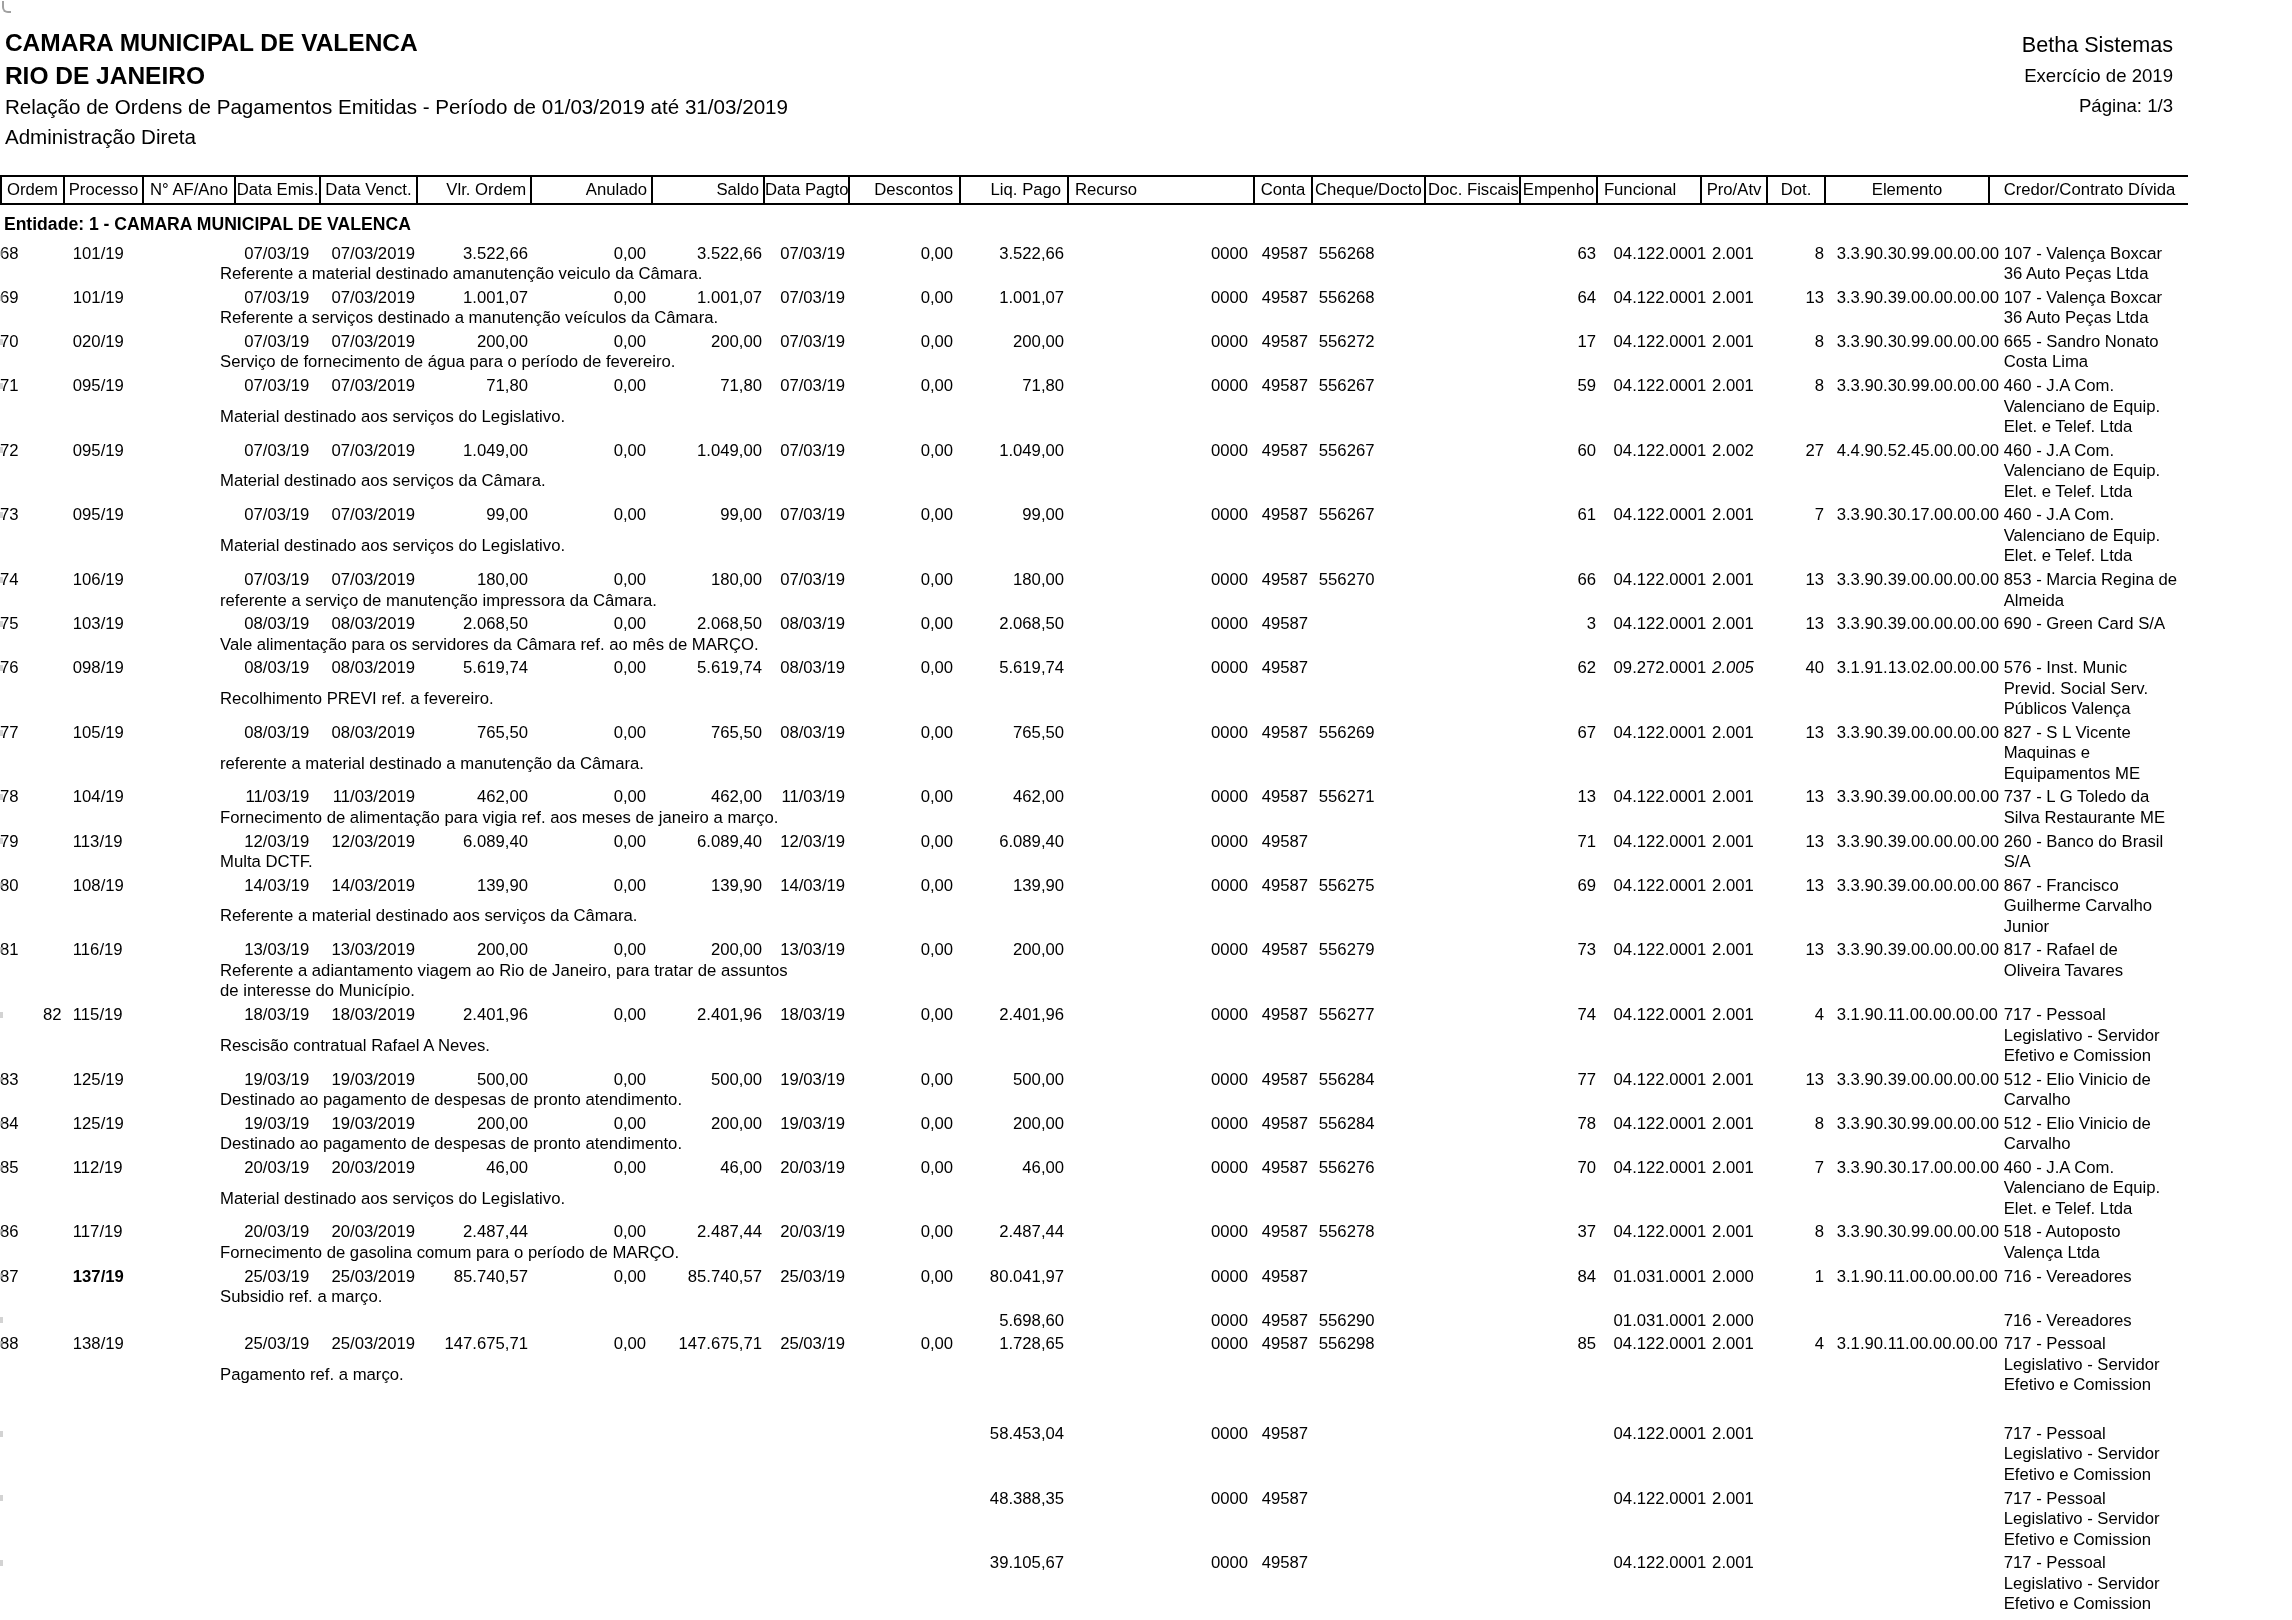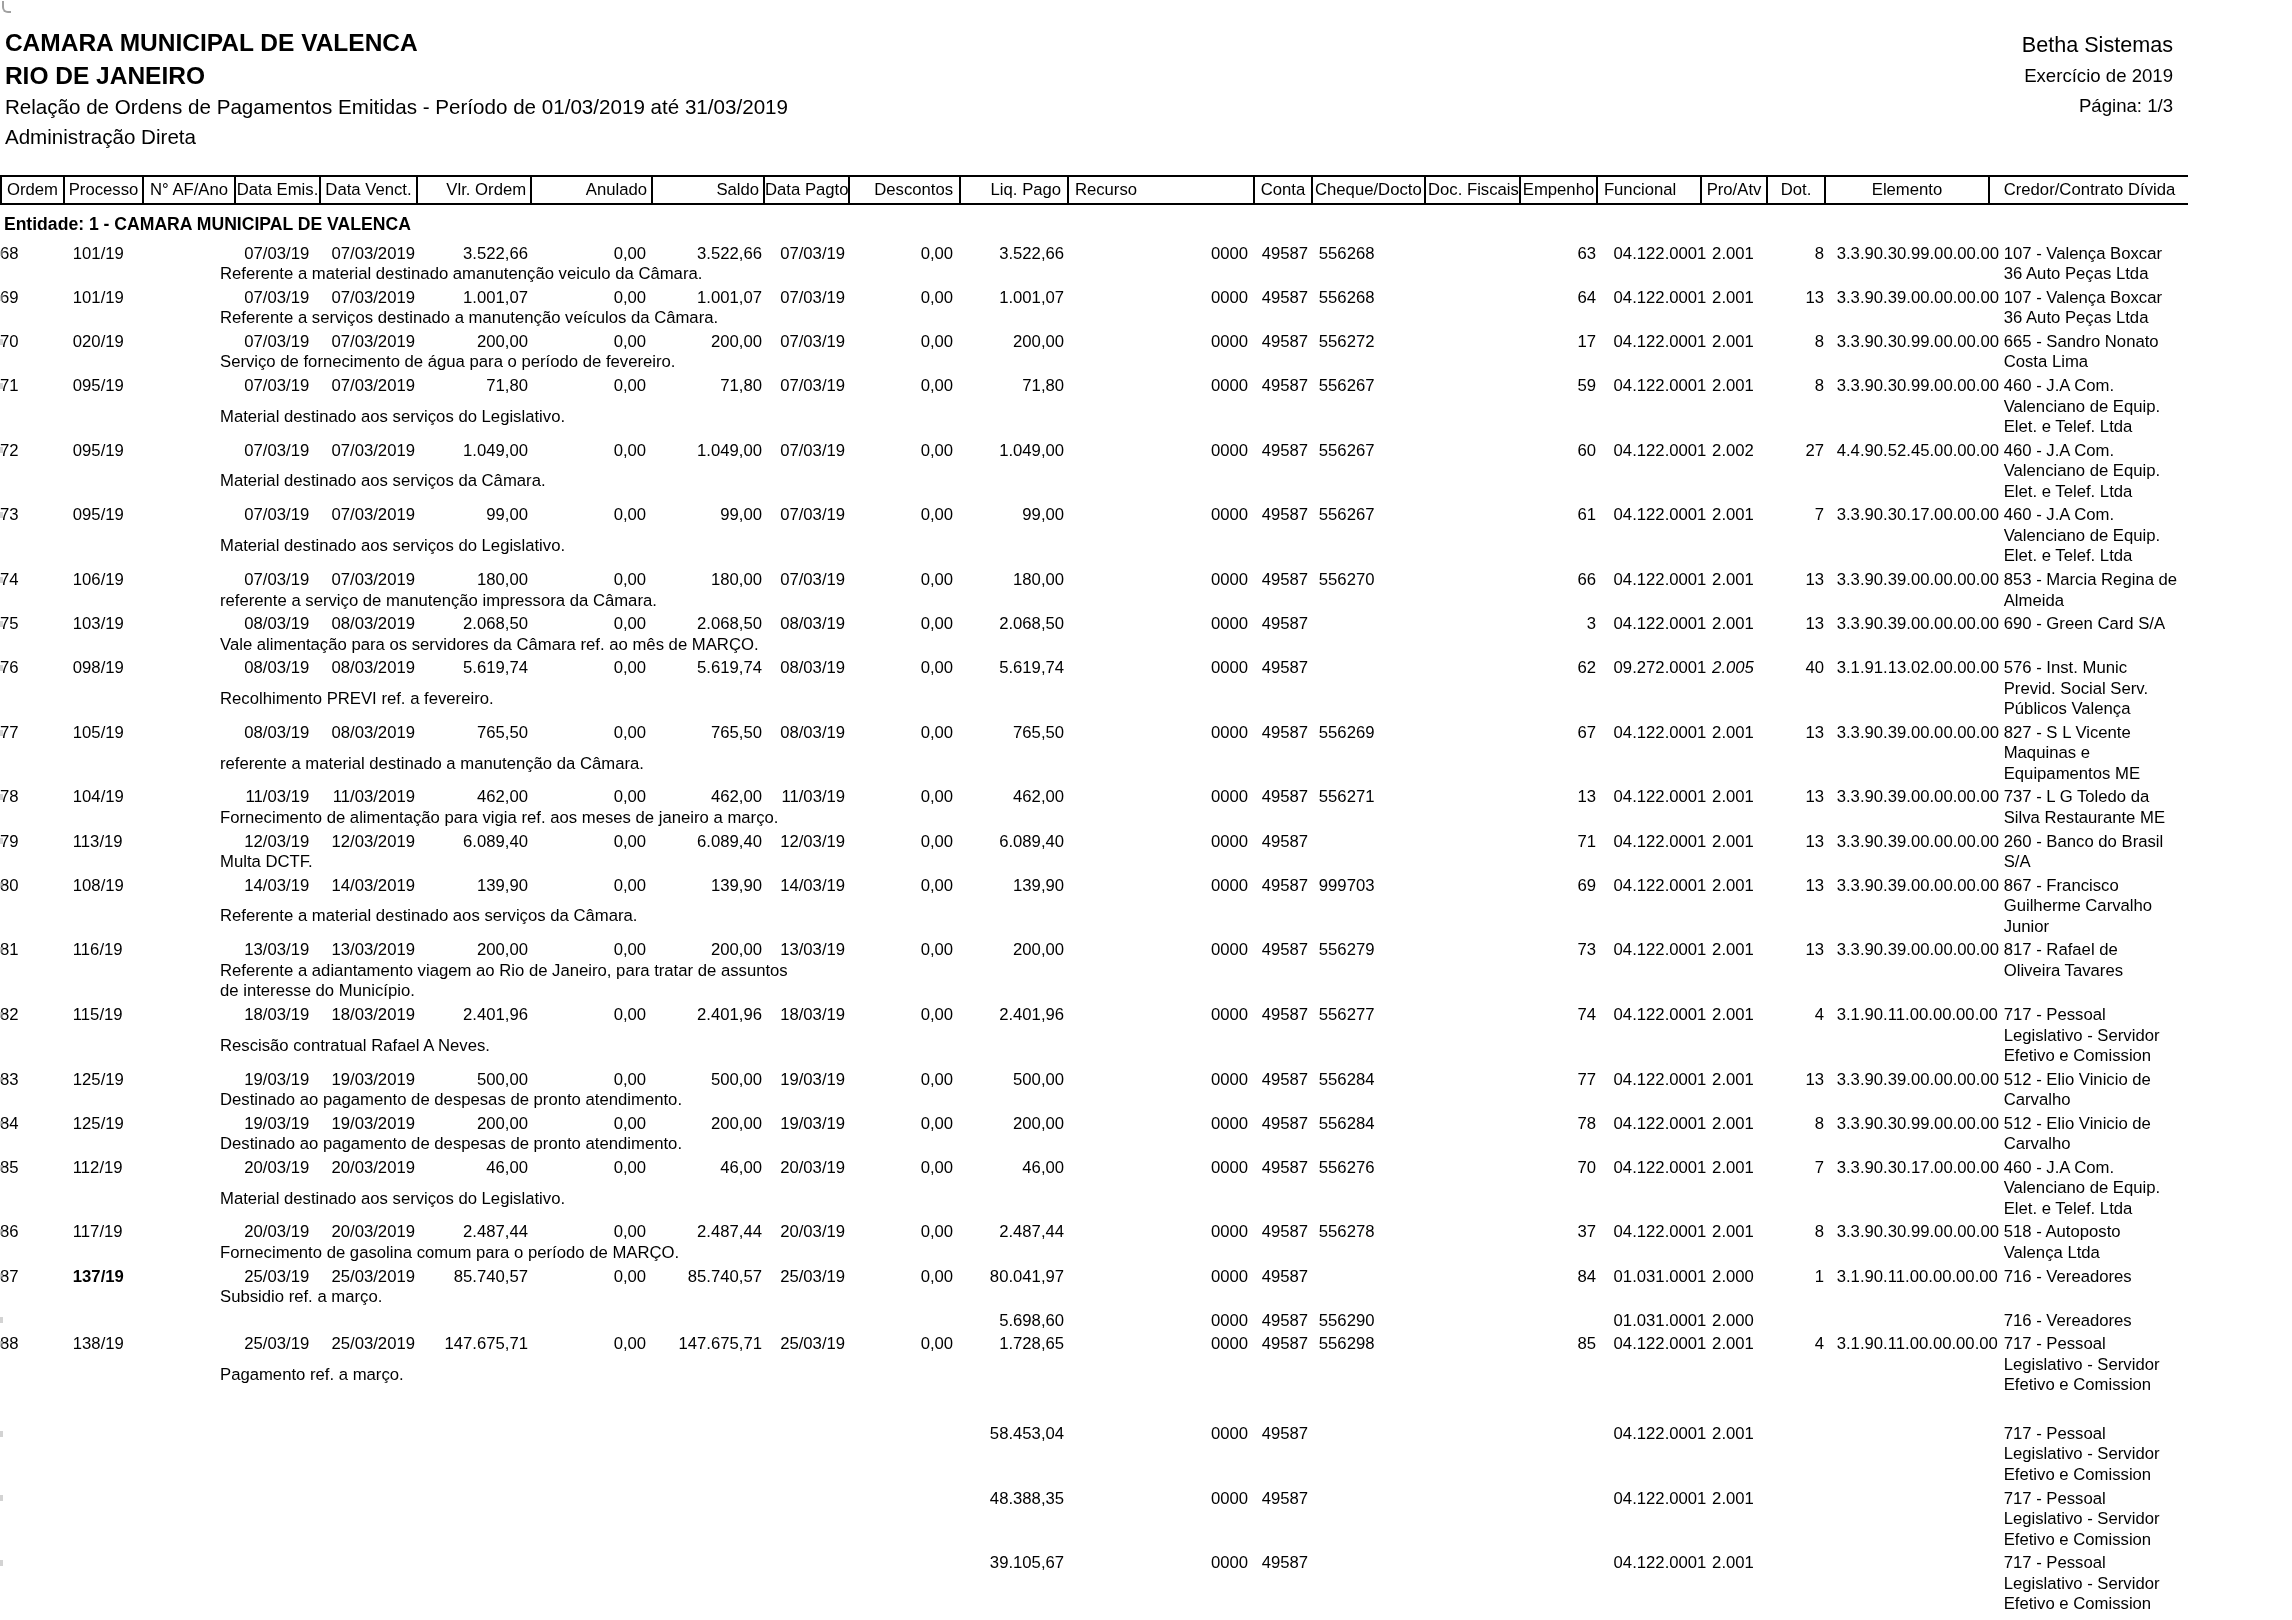--- a/index.html
+++ b/index.html
@@ -423,21 +423,21 @@
         <span class="cell c-emis" style="grid-area: 1 / 4;">14/03/19</span>
         <span class="cell c-venct" style="grid-area: 1 / 5;">14/03/2019</span>
         <span class="cell c-vlr" style="grid-area: 1 / 6;">139,90</span>
         <span class="cell c-anulado" style="grid-area: 1 / 7;">0,00</span>
         <span class="cell c-saldo" style="grid-area: 1 / 8;">139,90</span>
         <span class="cell c-pagto" style="grid-area: 1 / 9;">14/03/19</span>
         <span class="cell c-descontos" style="grid-area: 1 / 10;">0,00</span>
         <span class="cell c-liq" style="grid-area: 1 / 11;">139,90</span>
         <span class="cell c-recurso" style="grid-area: 1 / 12;">0000</span>
         <span class="cell c-conta" style="grid-area: 1 / 13;">49587</span>
-        <span class="cell c-cheque" style="grid-area: 1 / 14;">999703</span>
+        <span class="cell c-cheque" style="grid-area: 1 / 14;">556275</span>
         <span class="cell c-fiscais" style="grid-area: 1 / 15;"></span>
         <span class="cell c-empenho" style="grid-area: 1 / 16;">69</span>
         <span class="cell c-funcional" style="grid-area: 1 / 17;">04.122.0001</span>
         <span class="cell c-proatv" style="grid-area: 1 / 18;">2.001</span>
         <span class="cell c-dot" style="grid-area: 1 / 19;">13</span>
         <span class="cell c-elemento" style="grid-area: 1 / 20;">3.3.90.39.00.00.00.00</span>
         <div class="cell c-credor" style="grid-area: 1 / 21 / span 2;">867 - Francisco
 Guilherme Carvalho
 Junior</div>
         <div class="entry-desc" style="grid-area: 2 / 3 / auto / 21;">Referente a material destinado aos serviços da Câmara.</div>
@@ -462,21 +462,21 @@
         <span class="cell c-funcional" style="grid-area: 1 / 17;">04.122.0001</span>
         <span class="cell c-proatv" style="grid-area: 1 / 18;">2.001</span>
         <span class="cell c-dot" style="grid-area: 1 / 19;">13</span>
         <span class="cell c-elemento" style="grid-area: 1 / 20;">3.3.90.39.00.00.00.00</span>
         <div class="cell c-credor" style="grid-area: 1 / 21 / span 2;">817 - Rafael de
 Oliveira Tavares</div>
         <div class="entry-desc" style="grid-area: 2 / 3 / auto / 21;">Referente a adiantamento viagem ao Rio de Janeiro, para tratar de assuntos
 de interesse do Município.</div>
       </div>
       <div class="entry" style="grid-template-columns: 63px 79px 92px 85px 97px 114px 121px 112px 85px 111px 108px 186px 58px 113px 95px 77px 104px 66px 58px 164px 306px;">
-        <span class="cell c-ordem" style="grid-area: 1 / 1;">82</span>
+        <span class="cell c-ordem" style="grid-area: 1 / 1; padding-left: 43px;">82</span>
         <span class="cell c-processo" style="grid-area: 1 / 2;">115/19</span>
         <span class="cell c-afano" style="grid-area: 1 / 3;"></span>
         <span class="cell c-emis" style="grid-area: 1 / 4;">18/03/19</span>
         <span class="cell c-venct" style="grid-area: 1 / 5;">18/03/2019</span>
         <span class="cell c-vlr" style="grid-area: 1 / 6;">2.401,96</span>
         <span class="cell c-anulado" style="grid-area: 1 / 7;">0,00</span>
         <span class="cell c-saldo" style="grid-area: 1 / 8;">2.401,96</span>
         <span class="cell c-pagto" style="grid-area: 1 / 9;">18/03/19</span>
         <span class="cell c-descontos" style="grid-area: 1 / 10;">0,00</span>
         <span class="cell c-liq" style="grid-area: 1 / 11;">2.401,96</span>

